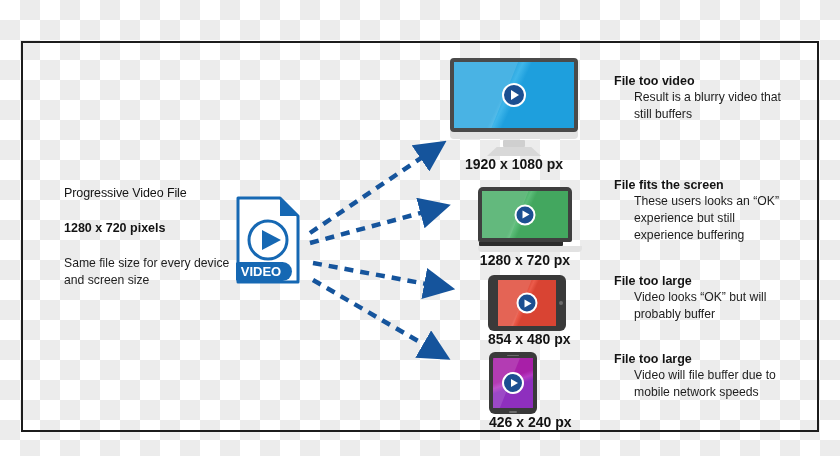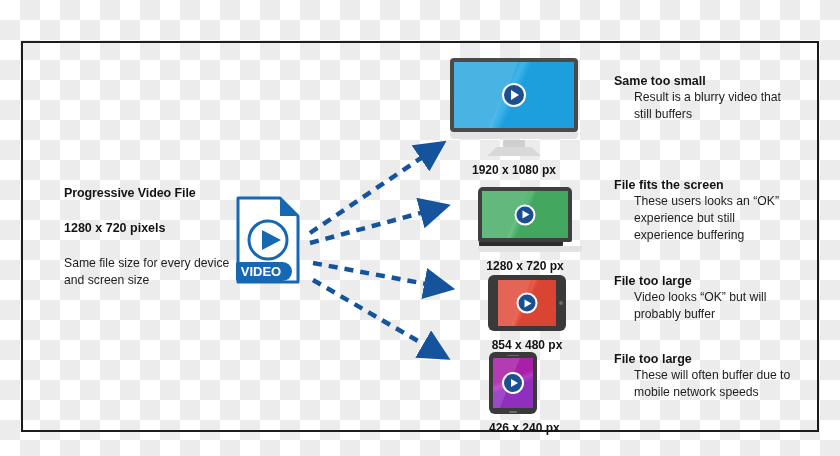--- a/index.html
+++ b/index.html
@@ -37,21 +37,21 @@
 
   
   #left-text {
     position: absolute;
     left: 64px;
     top: 186px;
     width: 180px;
   }
   .lt-title {
     font-size: 12.5px;
-    font-weight: bold;
+    font-weight: normal;
     color: #141414;
     letter-spacing: -0.1px;
     white-space: nowrap;
   }
   .lt-sub {
     font-size: 12.5px;
     font-weight: bold;
     color: #141414;
     margin-top: 21px;
     white-space: nowrap;
@@ -82,24 +82,24 @@
     height: 456px;
     pointer-events: none;
   }
 
   
   .device-block {
     position: absolute;
   }
   .device-caption {
     text-align: center;
-    font-size: 12px;
+    font-size: 14px;
     font-weight: bold;
     color: #141414;
-    margin-top: 7px;
+    margin-top: 0;
     white-space: nowrap;
   }
 
   
   #dev-monitor { left: 450px; top: 58px; width: 128px; }
   .mon-bezel {
     width: 128px; height: 74px;
     background: #4a4a4a;
     border-radius: 4px;
     padding: 4px;
@@ -334,37 +334,37 @@
       <div class="screen" style="background:linear-gradient(160deg,#a81fa8 0%,#a81fa8 40%,#b63bc4 48%,#8e2fbe 56%,#8e2fbe 100%);">
         <div class="sheen"></div>
         <div class="play-btn" style="width: 22px; height: 22px; --t: 7px;"></div>
       </div>
       <div class="ph-home"></div>
     </div>
     <div class="device-caption" style="width:48px;">426 x 240 px</div>
   </div>
 
   <div class="info-block" id="info-1">
-    <div class="info-title">Same too small</div>
+    <div class="info-title">File too video</div>
     <div class="info-body">Result is a blurry video that still buffers</div>
   </div>
 
   <div class="info-block" id="info-2">
     <div class="info-title">File fits the screen</div>
     <div class="info-body">These users looks an “OK” experience but still experience buffering</div>
   </div>
 
   <div class="info-block" id="info-3">
     <div class="info-title">File too large</div>
     <div class="info-body">Video looks “OK” but will probably buffer</div>
   </div>
 
   <div class="info-block" id="info-4">
     <div class="info-title">File too large</div>
-    <div class="info-body">These will often buffer due to mobile network speeds</div>
+    <div class="info-body">Video will file buffer due to mobile network speeds</div>
   </div>
 
 </div>
 
 <style>
   
   .play-btn::after {
     border-width: 5px 0 5px 8px;
   }
   #dev-monitor .play-btn::after { border-width: 5px 0 5px 8px; }

